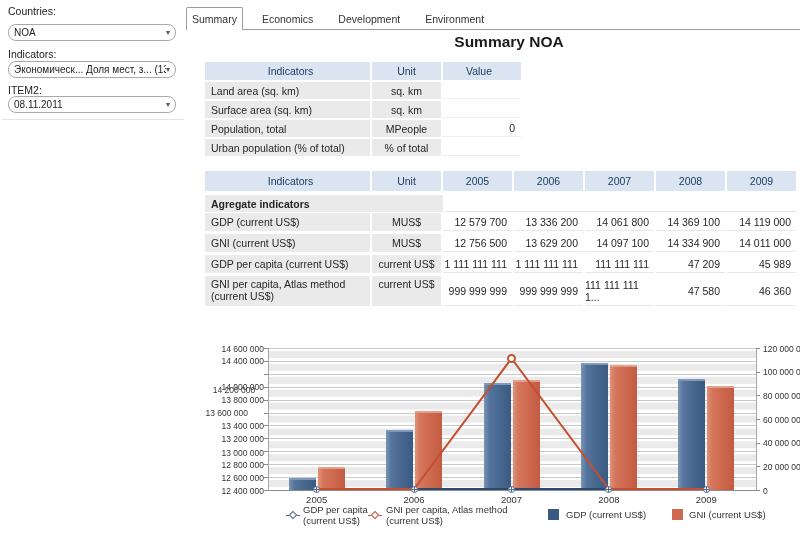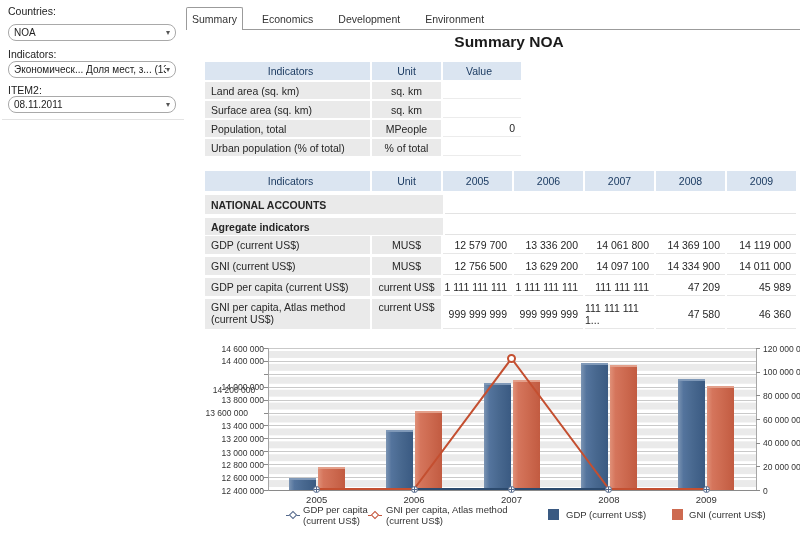--- a/index.html
+++ b/index.html
@@ -122,24 +122,20 @@
     </div>
   <div class="tbl" id="table2" style="left:205px;top:171px">
       <div class="trow" style="margin-bottom: 4px;">
         <div class="cell hcell ind" style="height: 20px; border: none; background: rgb(219, 229, 241);">Indicators</div>
         <div class="cell hcell unit" style="height: 20px; border: none; background: rgb(219, 229, 241);">Unit</div>
         <div class="cell hcell num" style="height: 20px; border: none; background: rgb(219, 229, 241); justify-content: center; padding: 0px;">2005</div>
         <div class="cell hcell num" style="height: 20px; border: none; background: rgb(219, 229, 241); justify-content: center; padding: 0px;">2006</div>
         <div class="cell hcell num" style="height: 20px; border: none; background: rgb(219, 229, 241); justify-content: center; padding: 0px;">2007</div>
         <div class="cell hcell num" style="height: 20px; border: none; background: rgb(219, 229, 241); justify-content: center; padding: 0px;">2008</div>
         <div class="cell hcell num" style="height: 20px; border: none; background: rgb(219, 229, 241); justify-content: center; padding: 0px;">2009</div>
-      </div>
-      <div class="trow" style="margin-bottom: 4px;">
-        <div class="cell sect" style="height: 19px;">NATIONAL ACCOUNTS</div>
-        <div class="yearspace"></div>
       </div>
       <div class="trow" style="margin-bottom: 1px;">
         <div class="cell sect" style="height: 17px;">Agregate indicators</div>
         <div class="yearspace"></div>
       </div>
       <div class="trow" style="margin-bottom: 3px;">
         <div class="cell gcell ind" style="height: 18px;">GDP (current US$)</div>
         <div class="cell gcell unit" style="height: 18px;">MUS$</div>
         <div class="cell num" style="height: 18px;">12 579 700</div>
         <div class="cell num" style="height: 18px;">13 336 200</div>

